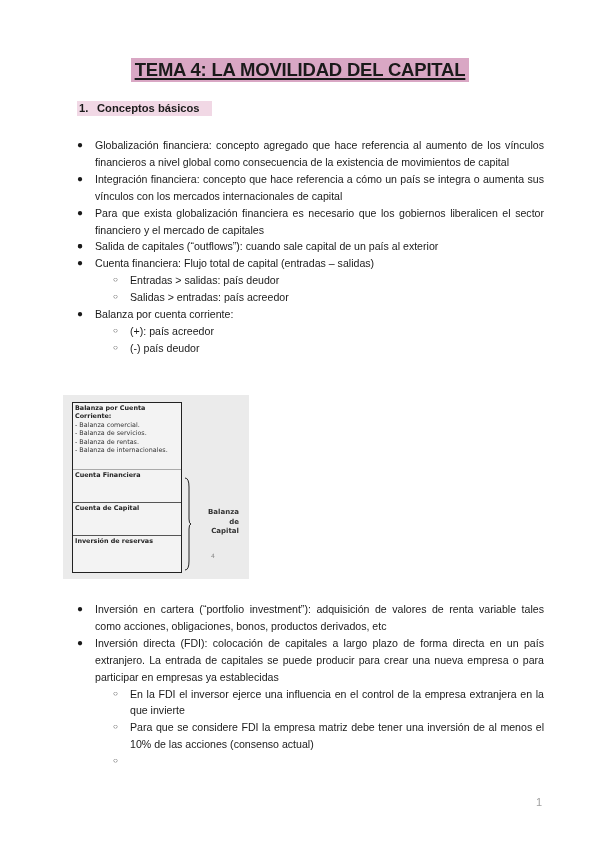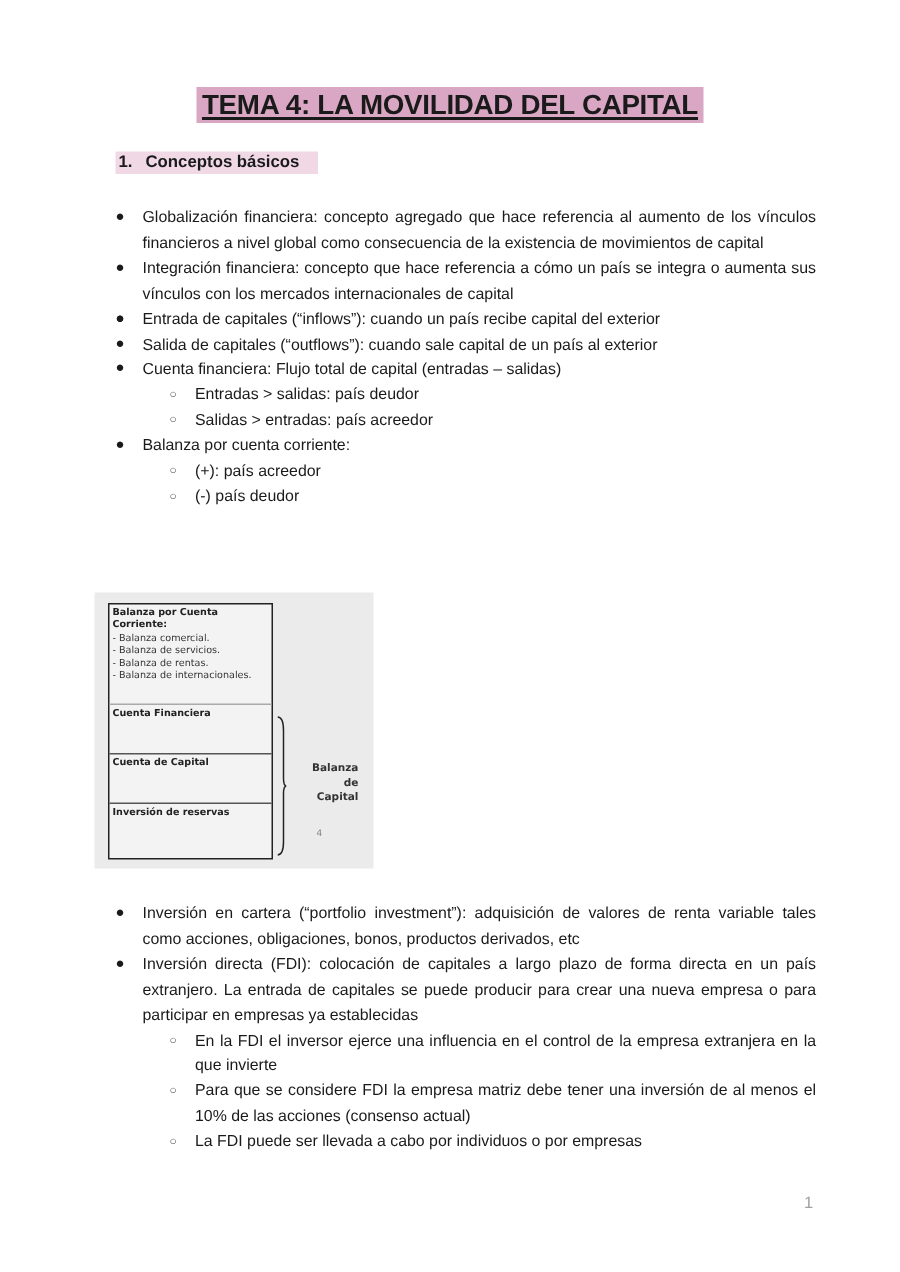--- a/index.html
+++ b/index.html
@@ -44,22 +44,22 @@
   <div class="title-wrap">
     <span class="title">TEMA 4: LA MOVILIDAD DEL CAPITAL</span>
   </div>
   <div class="section">
     <span class="num">1.</span><span>Conceptos básicos</span>
   </div>
 
   <ul class="l1" id="list-a">
       <li><span class="b">●</span><span>Globalización financiera: concepto agregado que hace referencia al aumento de los vínculos financieros a nivel global como consecuencia de la existencia de movimientos de capital</span></li>
       <li><span class="b">●</span><span>Integración financiera: concepto que hace referencia a cómo un país se integra o aumenta sus vínculos con los mercados internacionales de capital</span></li>
+      <li><span class="b">●</span><span>Para que exista globalización financiera es necesario que los gobiernos liberalicen el sector financiero y el mercado de capitales</span></li>
       <li><span class="b">●</span></li>
-      <li><span class="b">●</span><span>Entrada de capitales (“inflows”): cuando un país recibe capital del exterior</span></li>
       <li><span class="b">●</span><span>Salida de capitales (“outflows”): cuando sale capital de un país al exterior</span></li>
       <li><span class="b">●</span><span>Cuenta financiera: Flujo total de capital (entradas – salidas)</span><ul class="l2">
           <li><span class="c">○</span><span>Entradas &gt; salidas: país deudor</span></li>
           <li><span class="c">○</span><span>Salidas &gt; entradas: país acreedor</span></li>
         </ul></li>
       <li><span class="b">●</span><span>Balanza por cuenta corriente:</span><ul class="l2">
           <li><span class="c">○</span><span>(+): país acreedor</span></li>
           <li><span class="c">○</span><span>(-) país deudor</span></li>
         </ul></li>
     </ul>
@@ -92,18 +92,18 @@
       <div>Capital</div>
     </div>
     <div class="fig-num">4</div>
   </div>
 
   <ul class="l1" id="list-b">
       <li><span class="b">●</span><span>Inversión en cartera (“portfolio investment”): adquisición de valores de renta variable tales como acciones, obligaciones, bonos, productos derivados, etc</span></li>
       <li><span class="b">●</span><span>Inversión directa (FDI): colocación de capitales a largo plazo de forma directa en un país extranjero. La entrada de capitales se puede producir para crear una nueva empresa o para participar en empresas ya establecidas</span><ul class="l2">
           <li><span class="c">○</span><span>En la FDI el inversor ejerce una influencia en el control de la empresa extranjera en la que invierte</span></li>
           <li><span class="c">○</span><span>Para que se considere FDI la empresa matriz debe tener una inversión de al menos el 10% de las acciones (consenso actual)</span></li>
-          <li><span class="c">○</span><span>La FDI puede ser llevada a cabo por individuos o por empresas</span></li>
+          <li><span class="c">○</span></li>
         </ul></li>
     </ul>
 
   <div class="page-num">1</div>
 </div>
 
 </body></html>

